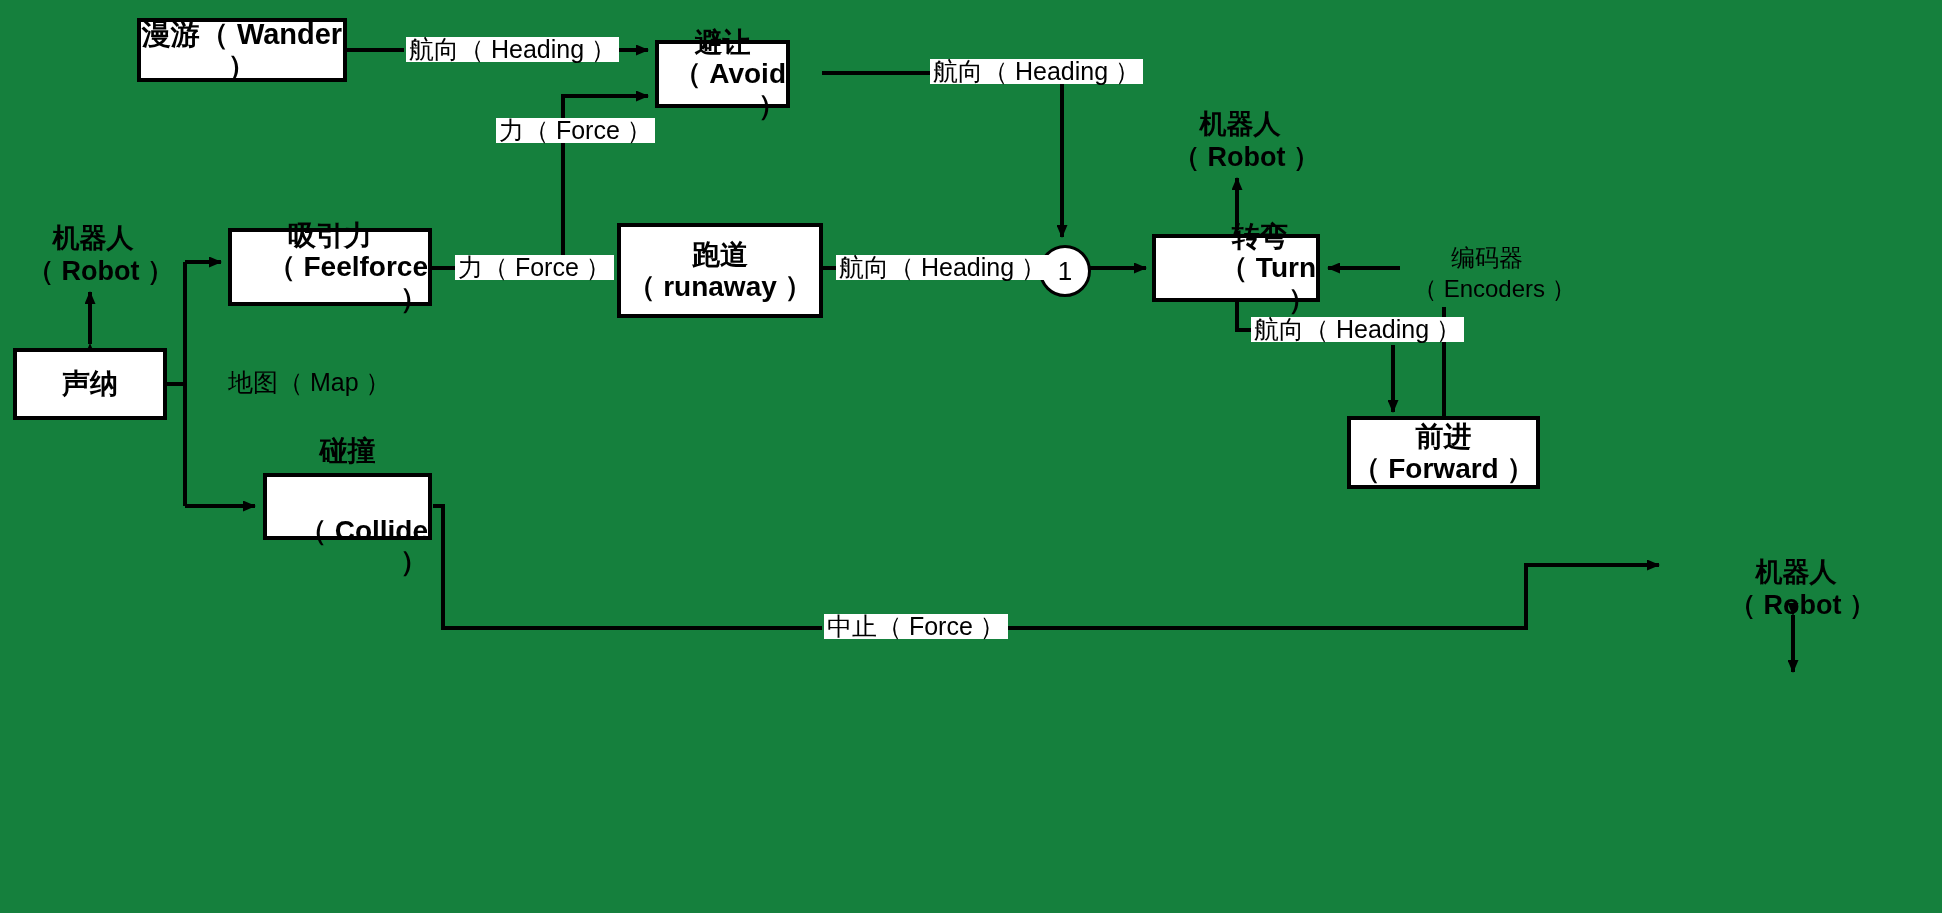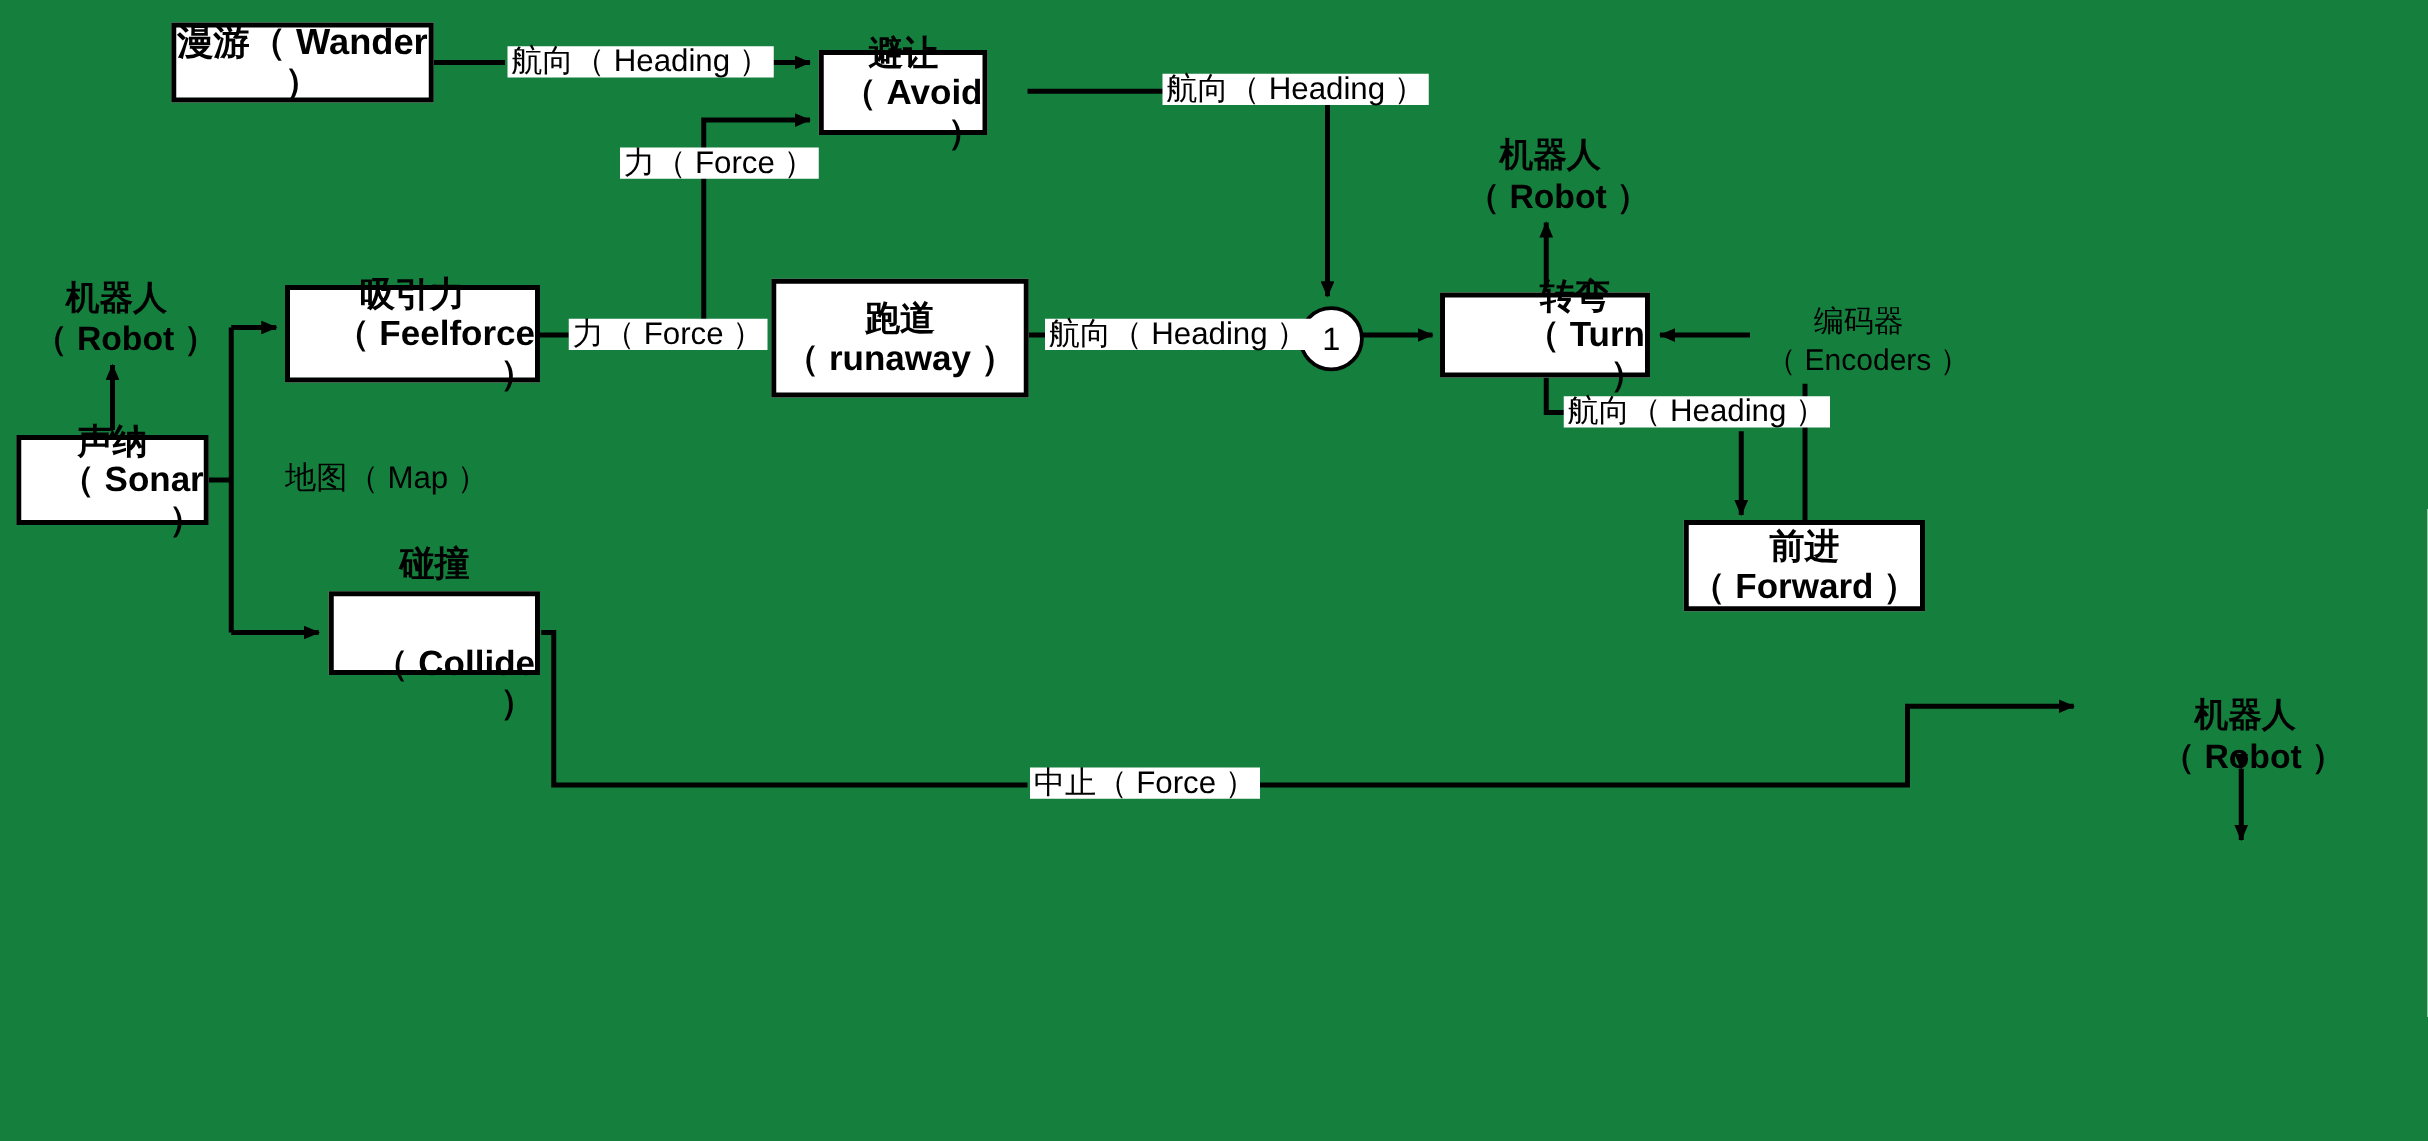--- a/index.html
+++ b/index.html
@@ -97,21 +97,20 @@
     <span class="l2">（ Turn ）</span>
   </div>
 
   <div class="box" style="left:1347px;top:416px;width:193px;height:73px;font-size:28px;">
     <span class="l1">前进</span>
     <span class="l2">（ Forward ）</span>
   </div>
 
   <div class="box" style="left:13px;top:348px;width:154px;height:72px;font-size:28px;">
     <span class="l1">声纳</span>
-    <span class="l2">（ Sonar ）</span>
   </div>
 
   <div class="box" style="left:263px;top:473px;width:169px;height:67px;font-size:28px;gap:48px;">
     <span class="l1">碰撞</span>
     <span class="l2">（ Collide ）</span>
   </div>
 
   <div class="junc" style="left:1039px;top:245px;width:46px;height:46px;font-size:26px;">
     <span>1</span>
   </div>

